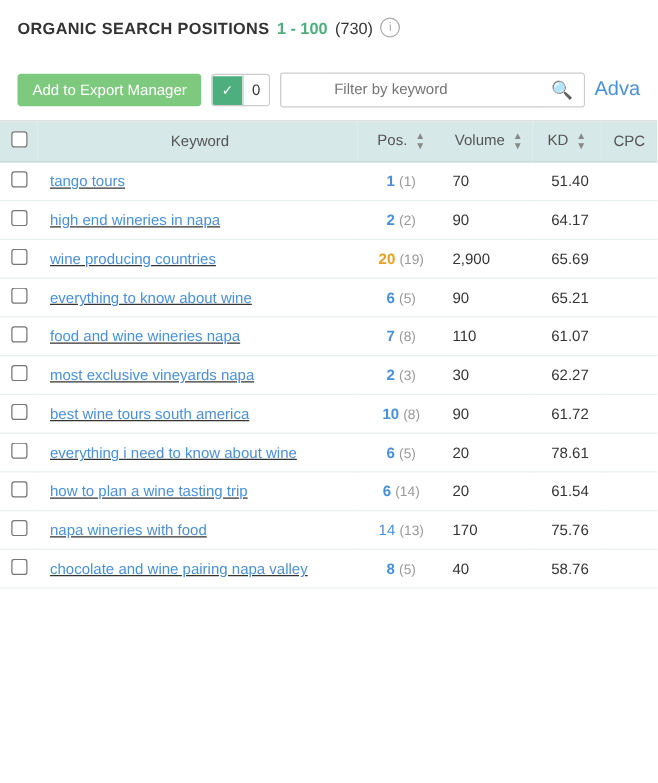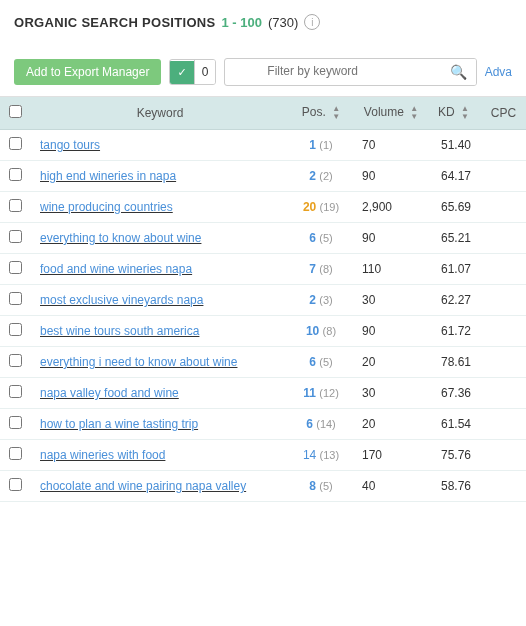--- a/index.html
+++ b/index.html
@@ -108,21 +108,21 @@
     .search-box .search-btn {
       background: #fff;
       border: none;
       padding: 5px 8px;
       cursor: pointer;
       color: #555;
       font-size: 14px;
     }
     .adva-text {
       color: #4a90d9;
-      font-size: 12px;
+      font-size: 16px;
       cursor: pointer;
       white-space: nowrap;
     }
     table {
       width: 100%;
       border-collapse: collapse;
       border-radius: 16px;
     }
     thead tr {
       background: #d6e8e8;
@@ -307,28 +307,20 @@
       <tr>
         <td class="checkbox-col"><input type="checkbox" style=""></td>
         <td class="keyword-cell"><a href="#">everything i need to know about wine</a></td>
         <td class="pos-cell"><span style="color: rgb(74, 144, 217); font-weight: bold;">6 </span><span class="prev">(5)</span></td>
         <td class="volume-cell">20</td>
         <td class="kd-cell">78.61</td>
         <td class="cpc-cell"></td>
       </tr>
       <tr>
         <td class="checkbox-col"><input type="checkbox" style=""></td>
-        <td class="keyword-cell"><a href="#">napa valley food and wine</a></td>
-        <td class="pos-cell"><span style="color: rgb(74, 144, 217); font-weight: bold;">11 </span><span class="prev">(12)</span></td>
-        <td class="volume-cell">30</td>
-        <td class="kd-cell">67.36</td>
-        <td class="cpc-cell"></td>
-      </tr>
-      <tr>
-        <td class="checkbox-col"><input type="checkbox" style=""></td>
         <td class="keyword-cell"><a href="#">how to plan a wine tasting trip</a></td>
         <td class="pos-cell"><span style="color: rgb(74, 144, 217); font-weight: bold;">6 </span><span class="prev">(14)</span></td>
         <td class="volume-cell">20</td>
         <td class="kd-cell">61.54</td>
         <td class="cpc-cell"></td>
       </tr>
       <tr>
         <td class="checkbox-col"><input type="checkbox" style=""></td>
         <td class="keyword-cell"><a href="#">napa wineries with food</a></td>
         <td class="pos-cell"><span style="color: rgb(74, 144, 217); font-weight: normal;">14 </span><span class="prev">(13)</span></td>

